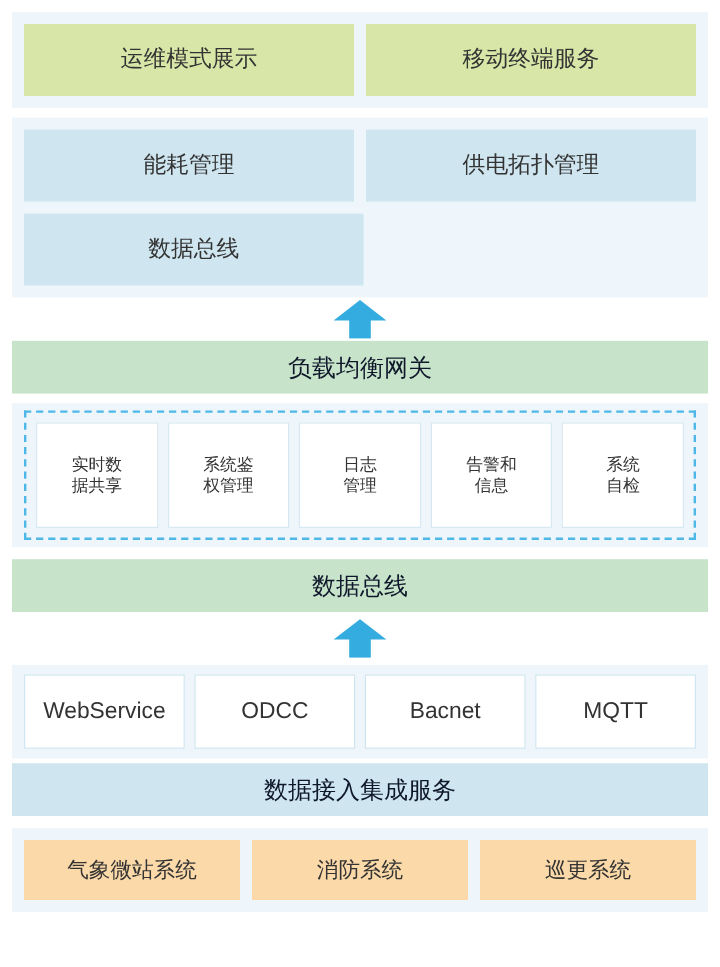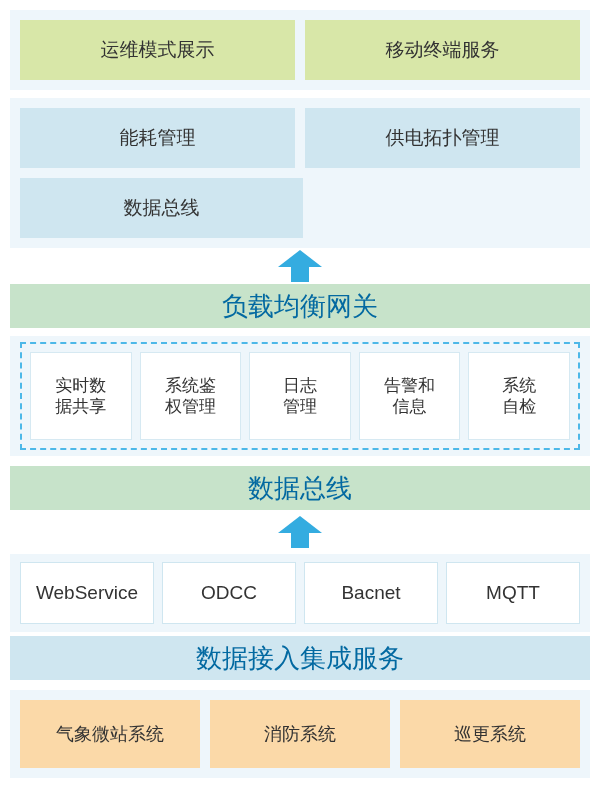--- a/index.html
+++ b/index.html
@@ -56,31 +56,31 @@
     height: 60px;
     align-items: center;
   }
   .box.white {
     background: #ffffff;
     border: 1px solid #cfe6f0;
     height: 62px;
   }
   .box.orange {
     background: #fbd9a8;
-    height: 68px;
+    height: 50px;
     font-size: 18px;
   }
   .bar {
     background: #c7e3ca;
     height: 44px;
     display: flex;
     align-items: center;
     justify-content: center;
-    font-size: 26px;
-    color: #0369a1;
+    font-size: 20px;
+    color: #0f172a;
     box-sizing: border-box;
   }
   .bar.bluebar {
     background: #cfe6f0;
   }
 
   
   .gap4 { height: 4px; }
   .gap8 { height: 8px; }
   .gap10 { height: 10px; }
@@ -88,21 +88,21 @@
   
   .dashed {
     border: 2px dashed #4db8e8;
     padding: 8px;
     box-sizing: border-box;
     background: #eef6fb;
   }
   .dashed .row { gap: 8px; }
   .dashed .box.white {
     height: 88px;
-    font-size: 17px;
+    font-size: 14px;
     border: 1px solid #d6e9f2;
   }
 
   
   .arrow-wrap {
     display: flex;
     justify-content: center;
     align-items: center;
     background: #ffffff;
   }

